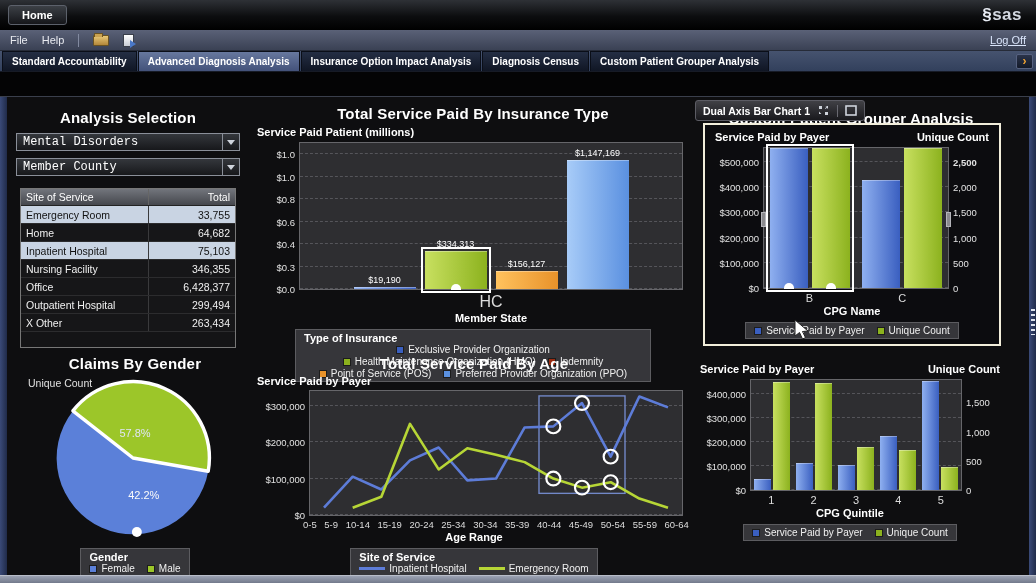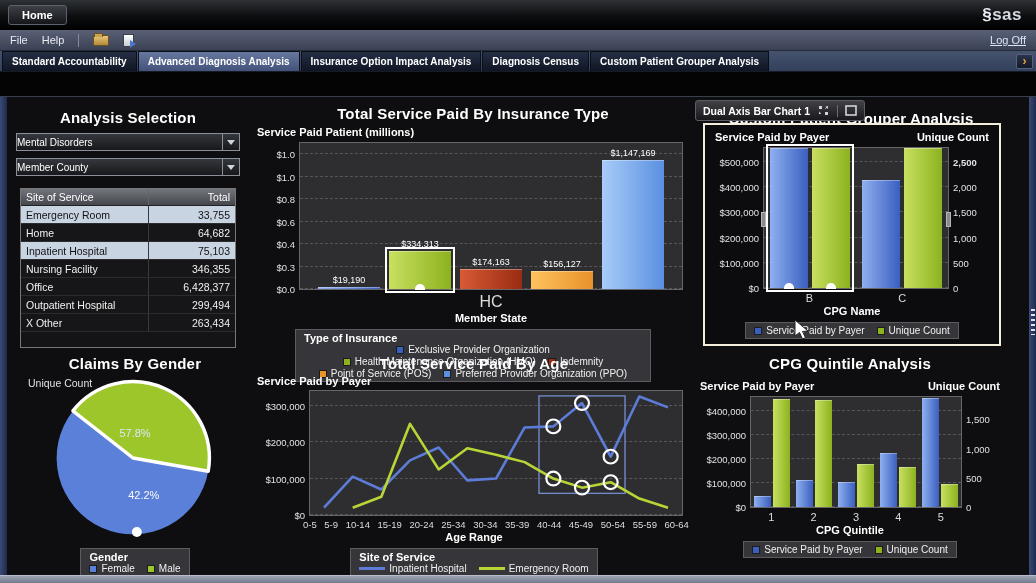--- a/index.html
+++ b/index.html
@@ -40,21 +40,21 @@
 .side-strip.left{left:0;}
 .side-strip.right{right:0;}
 .grip{position:absolute;right:1px;top:212px;width:4px;height:26px;background:repeating-linear-gradient(#dfe4ee 0 2px,transparent 2px 5px);cursor:pointer;}
 
 .ptitle,.col-title{font-size:15px;font-weight:bold;color:#fff;text-align:center;letter-spacing:.2px;}
 .panel{position:absolute;}
 
 
 #panel-analysis{left:12px;top:12px;width:232px;height:238px;}
 .sel-box{margin:7px 4px 0;height:18px;background:linear-gradient(#34373c,#17181b);border:1px solid #8a8f99;display:flex;align-items:center;cursor:pointer;}
-.sel-box .sel-lbl{flex:1;color:#fff;font-size:10px;padding:0 0;}
+.sel-box .sel-lbl{flex:1;color:#fff;font-size:12px;padding:0 6px;font-family:Liberation Mono, monospace;}
 .sel-box .arrow-cell{width:17px;align-self:stretch;border-left:1px solid #8a8f99;display:flex;align-items:center;justify-content:center;}
 .dtable{margin:12px 8px 0;border:1px solid #777;background:#141416;height:160px;overflow:hidden;}
 .thead{display:flex;background:linear-gradient(#72757c,#45474d);border-bottom:1px solid #222;}
 .thead div{font-size:10.5px;color:#fff;padding:2px 5px;}
 .tc1{width:128px;border-right:1px solid #666;}
 .tc2{flex:1;text-align:right;}
 .trow{display:flex;background:#161618;border-bottom:1px solid #2c2c2e;cursor:pointer;}
 .trow div{font-size:10.5px;color:#f0f0f0;padding:2.5px 5px;}
 .trow .tc1{border-right:1px solid #3a3a3c;}
 .trow.tsel{background:#c9d4e3;}
@@ -244,24 +244,20 @@
           <div class="bars">
             <div class="bwrap">
               <div class="blabel">$19,190</div>
               <div class="bar" style="height: 1.47615%; background: linear-gradient(to right, rgb(143, 176, 240), rgb(58, 95, 192));"></div>
             </div>
             <div class="bwrap">
               <div class="blabel">$334,313</div>
               <div class="bar selbar" style="height: 25.7164%; background: linear-gradient(to right, rgb(200, 224, 96), rgb(140, 178, 30));">
                 <div class="notch"></div>
               </div>
-            </div>
-            <div class="bwrap">
-              <div class="blabel">$174,163</div>
-              <div class="bar" style="height: 13.3972%; background: linear-gradient(to right, rgb(216, 90, 53), rgb(153, 44, 18));"></div>
             </div>
             <div class="bwrap">
               <div class="blabel">$156,127</div>
               <div class="bar" style="height: 12.0098%; background: linear-gradient(to right, rgb(255, 194, 94), rgb(232, 146, 42));"></div>
             </div>
             <div class="bwrap">
               <div class="blabel">$1,147,169</div>
               <div class="bar" style="height: 88.2438%; background: linear-gradient(to right, rgb(168, 204, 248), rgb(90, 144, 224));"></div>
             </div>
           </div>
@@ -453,21 +449,20 @@
             </div>
             <div class="litem">
               <span class="swline" style="background: rgb(183, 214, 54);"></span>
               <span>Emergency Room</span>
             </div>
           </div>
         </div>
     </div>
 
     <div class="panel" id="panel-quintile">
-      <div class="ptitle">CPG Quintile Analysis</div>
       <div class="axrow" style="margin-top:8px;">
         <span>Service Paid by Payer</span>
         <span>Unique Count</span>
       </div>
       <div class="plot" id="q-plot">
           <div class="gl" style="bottom: 0%;"></div>
           <div class="tick tick-l" style="bottom: 0%;">$0</div>
           <div class="gl" style="bottom: 21.7391%;"></div>
           <div class="tick tick-l" style="bottom: 21.7391%;">$100,000</div>
           <div class="gl" style="bottom: 43.4783%;"></div>

